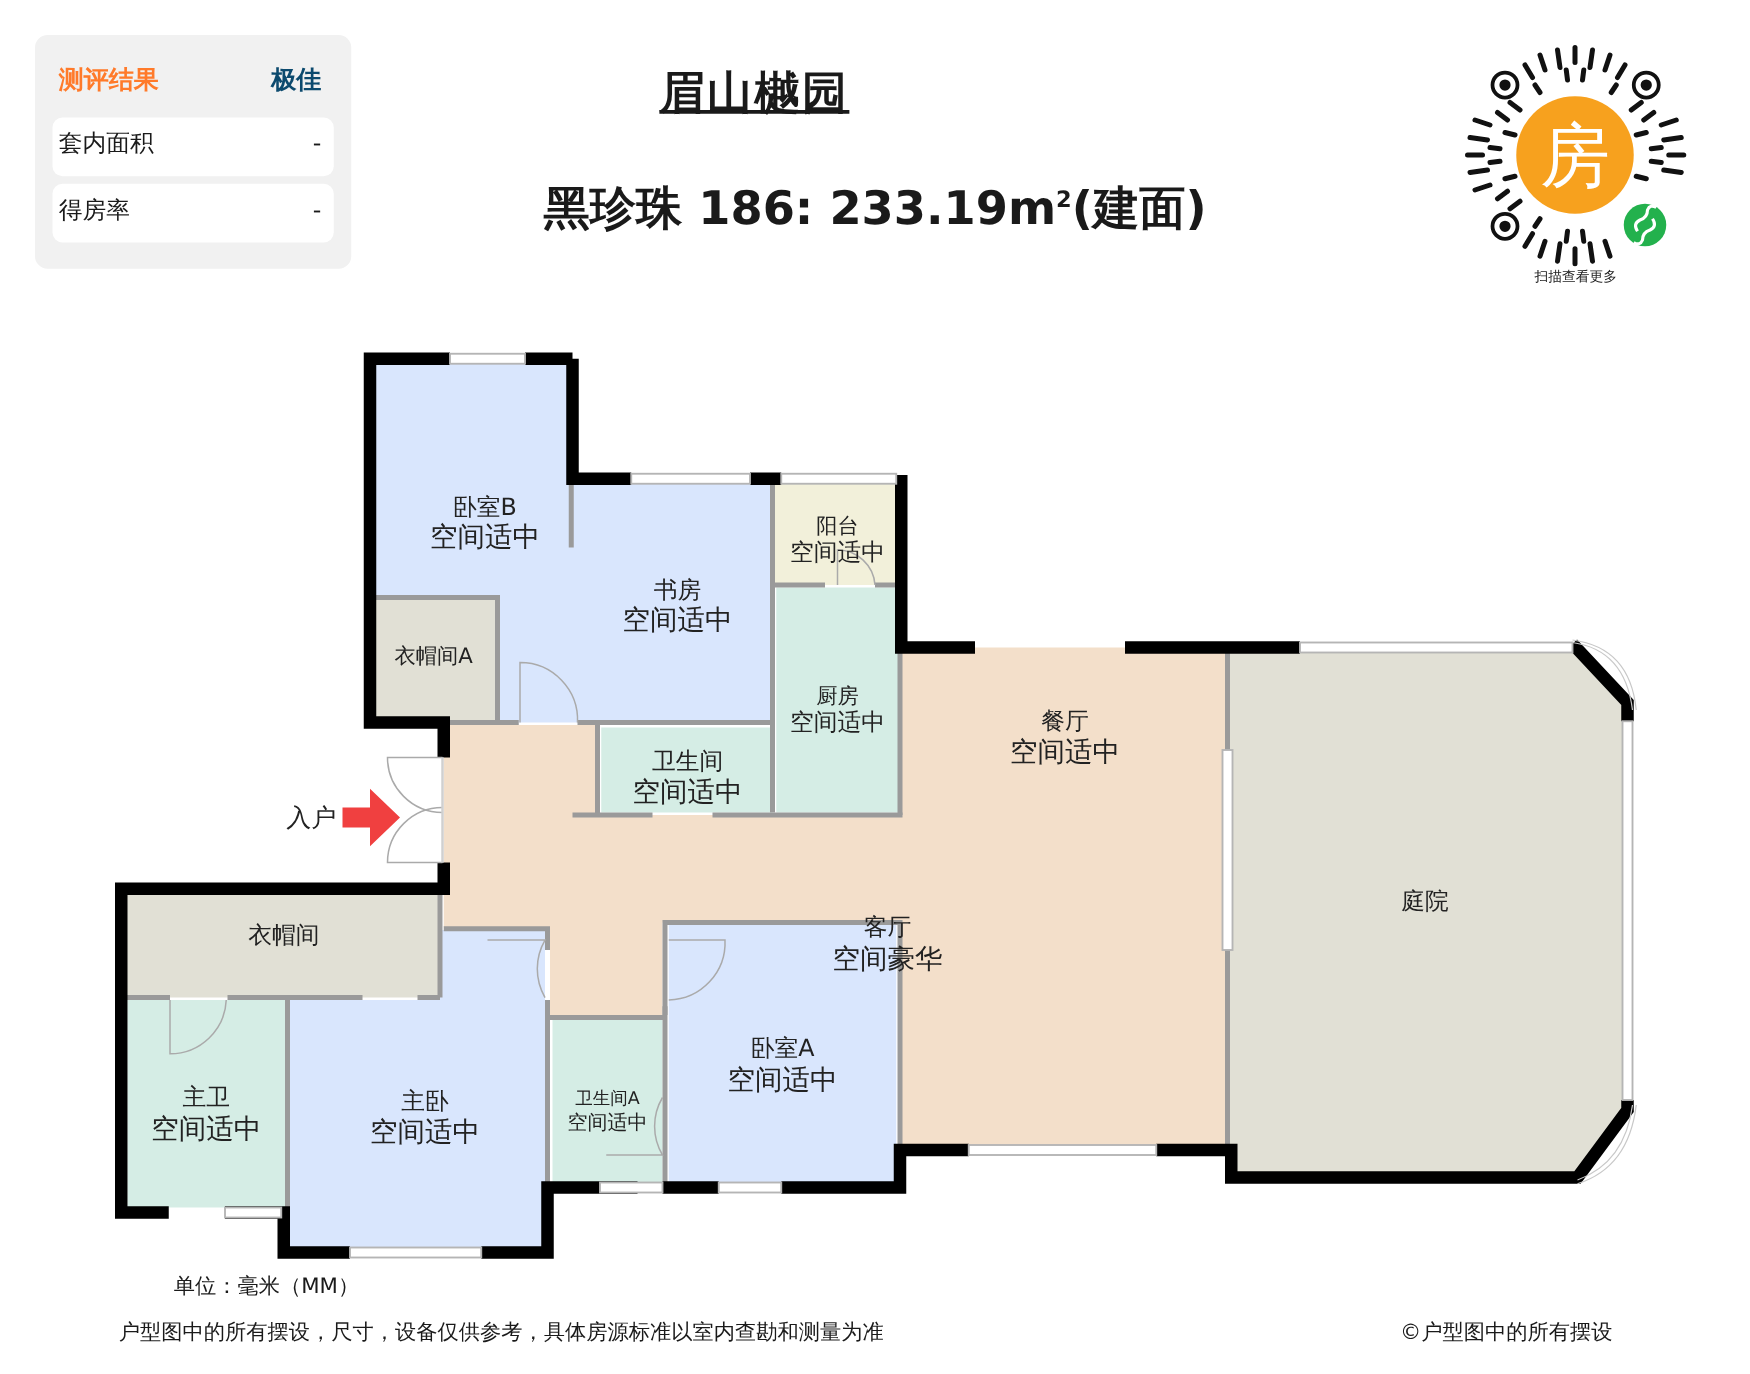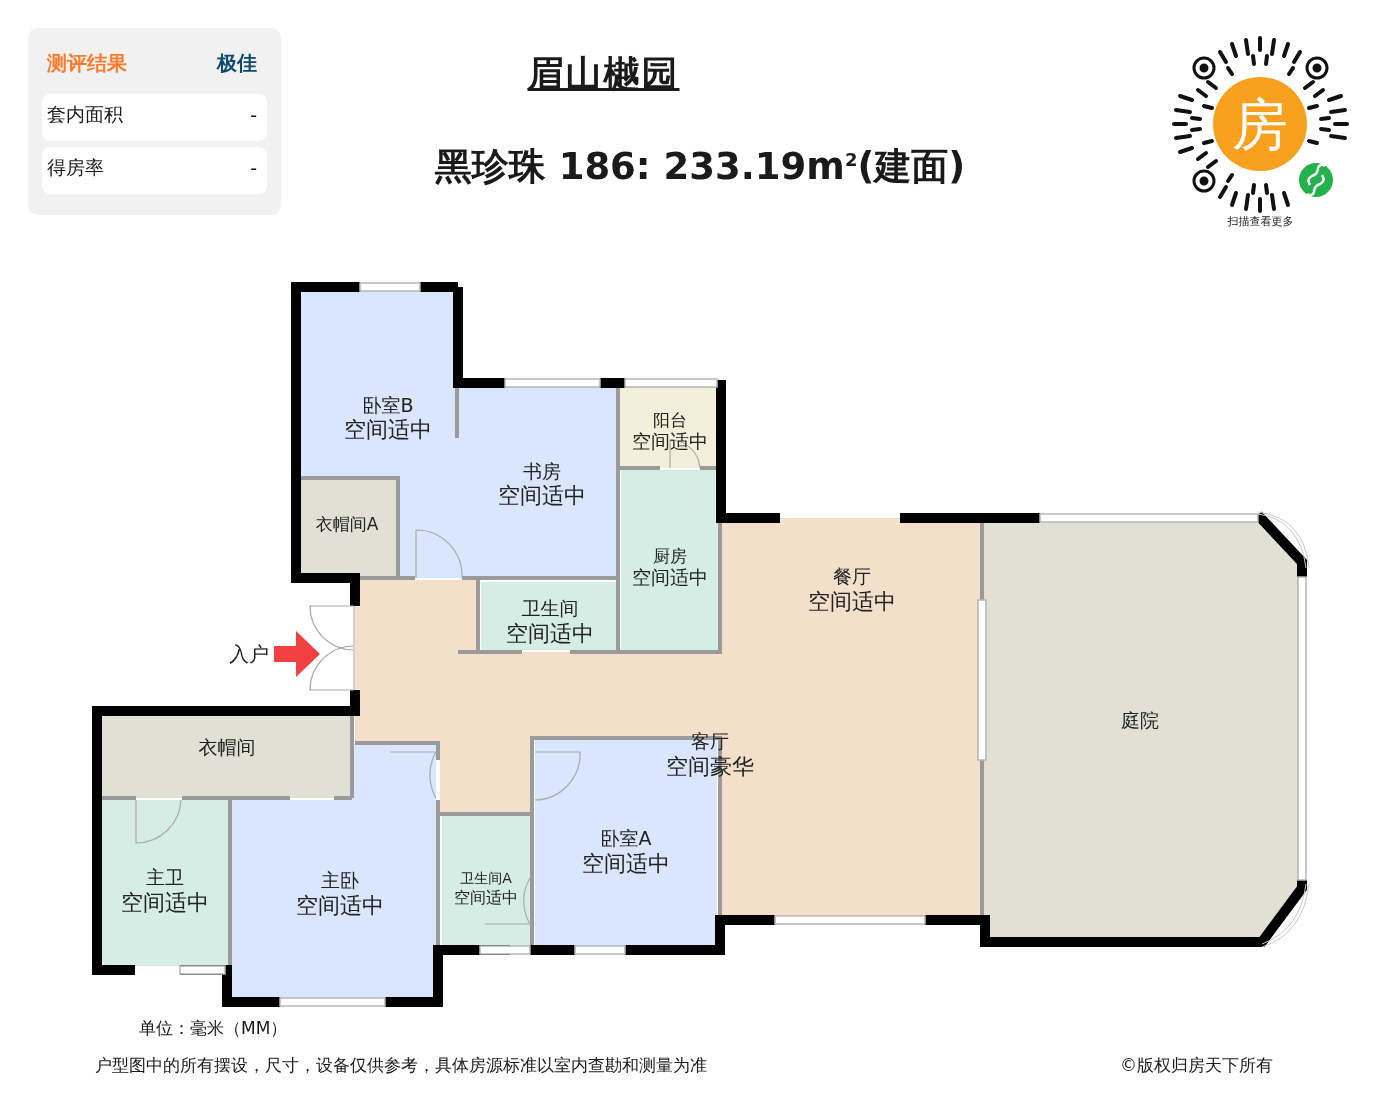--- a/index.html
+++ b/index.html
@@ -264,13 +264,13 @@
     <text class="room-label" x="486" y="883" font-size="14">卫生间A</text>
     <text class="room-label" x="486" y="903" font-size="16">空间适中</text>
 
     <text class="room-label" x="626" y="845" font-size="19">卧室A</text>
     <text class="room-label" x="626" y="871" font-size="22">空间适中</text>
   </g>
 </svg>
 
 <div class="note-unit">单位：毫米（MM）</div>
 <div class="note-disclaimer">户型图中的所有摆设，尺寸，设备仅供参考，具体房源标准以室内查勘和测量为准</div>
-<div class="copyright">©版权归房天下所有</div>
+<div class="copyright">©户型图中的所有摆设</div>
 
 </body></html>

